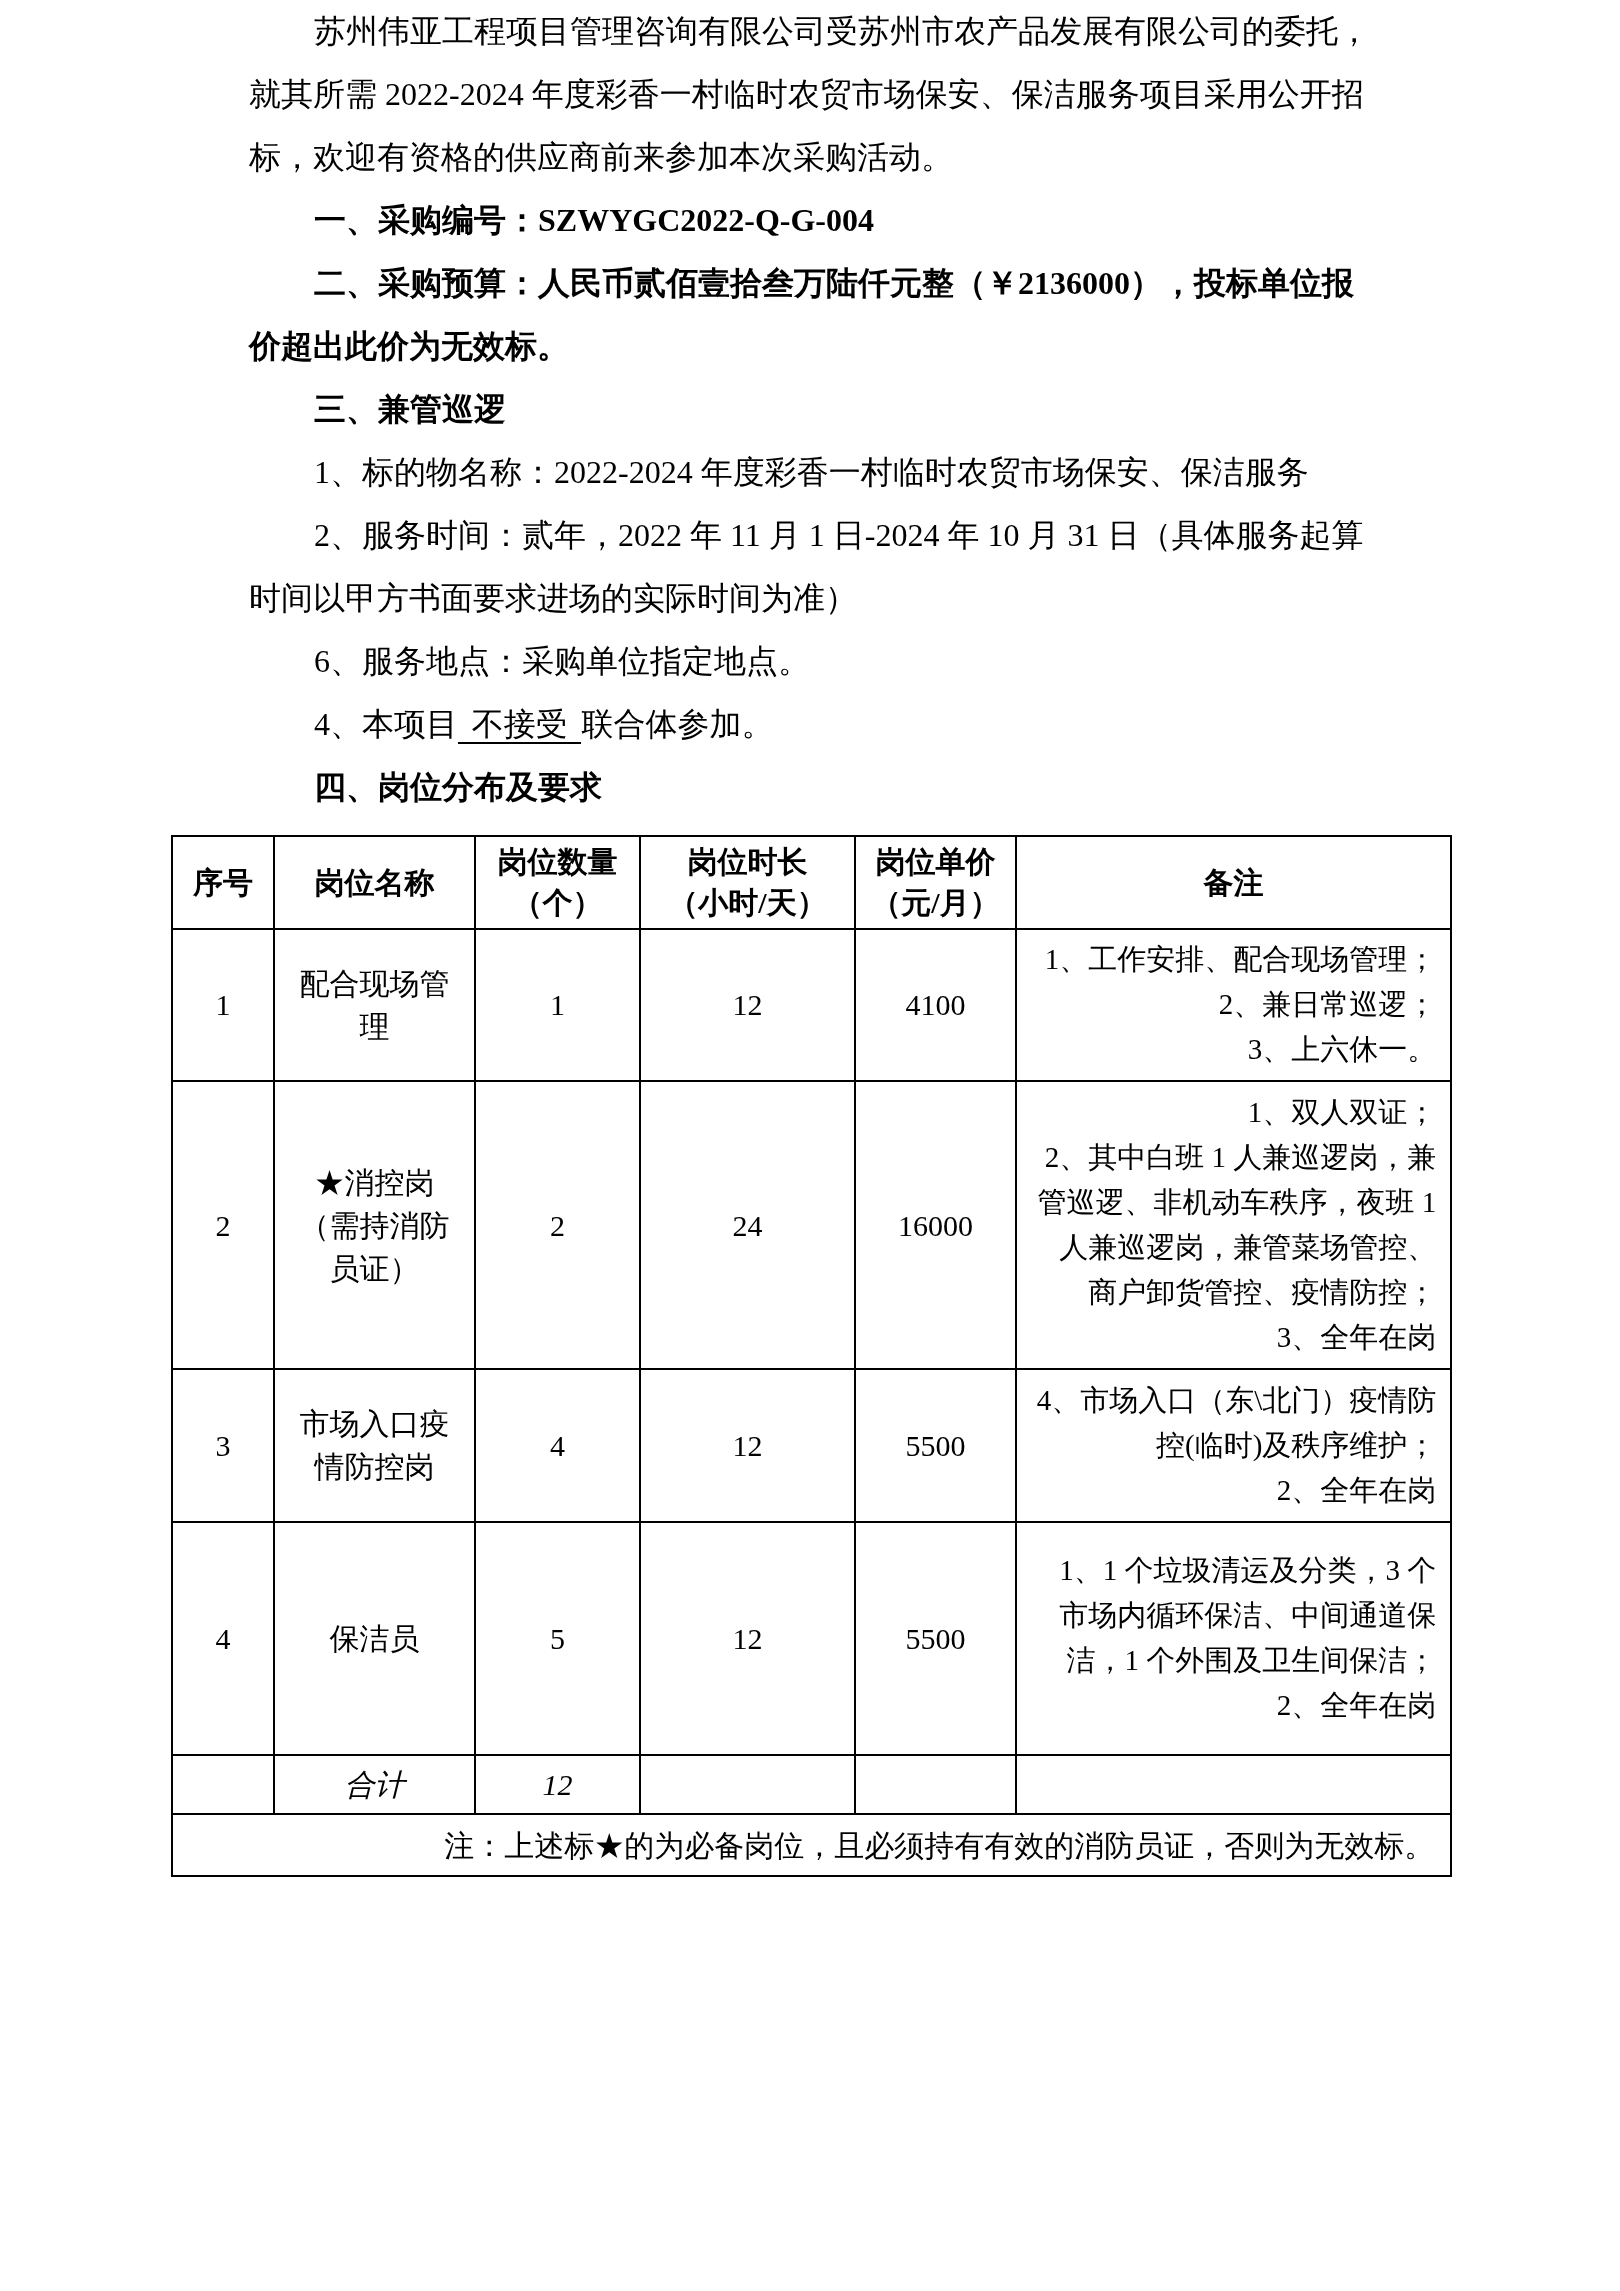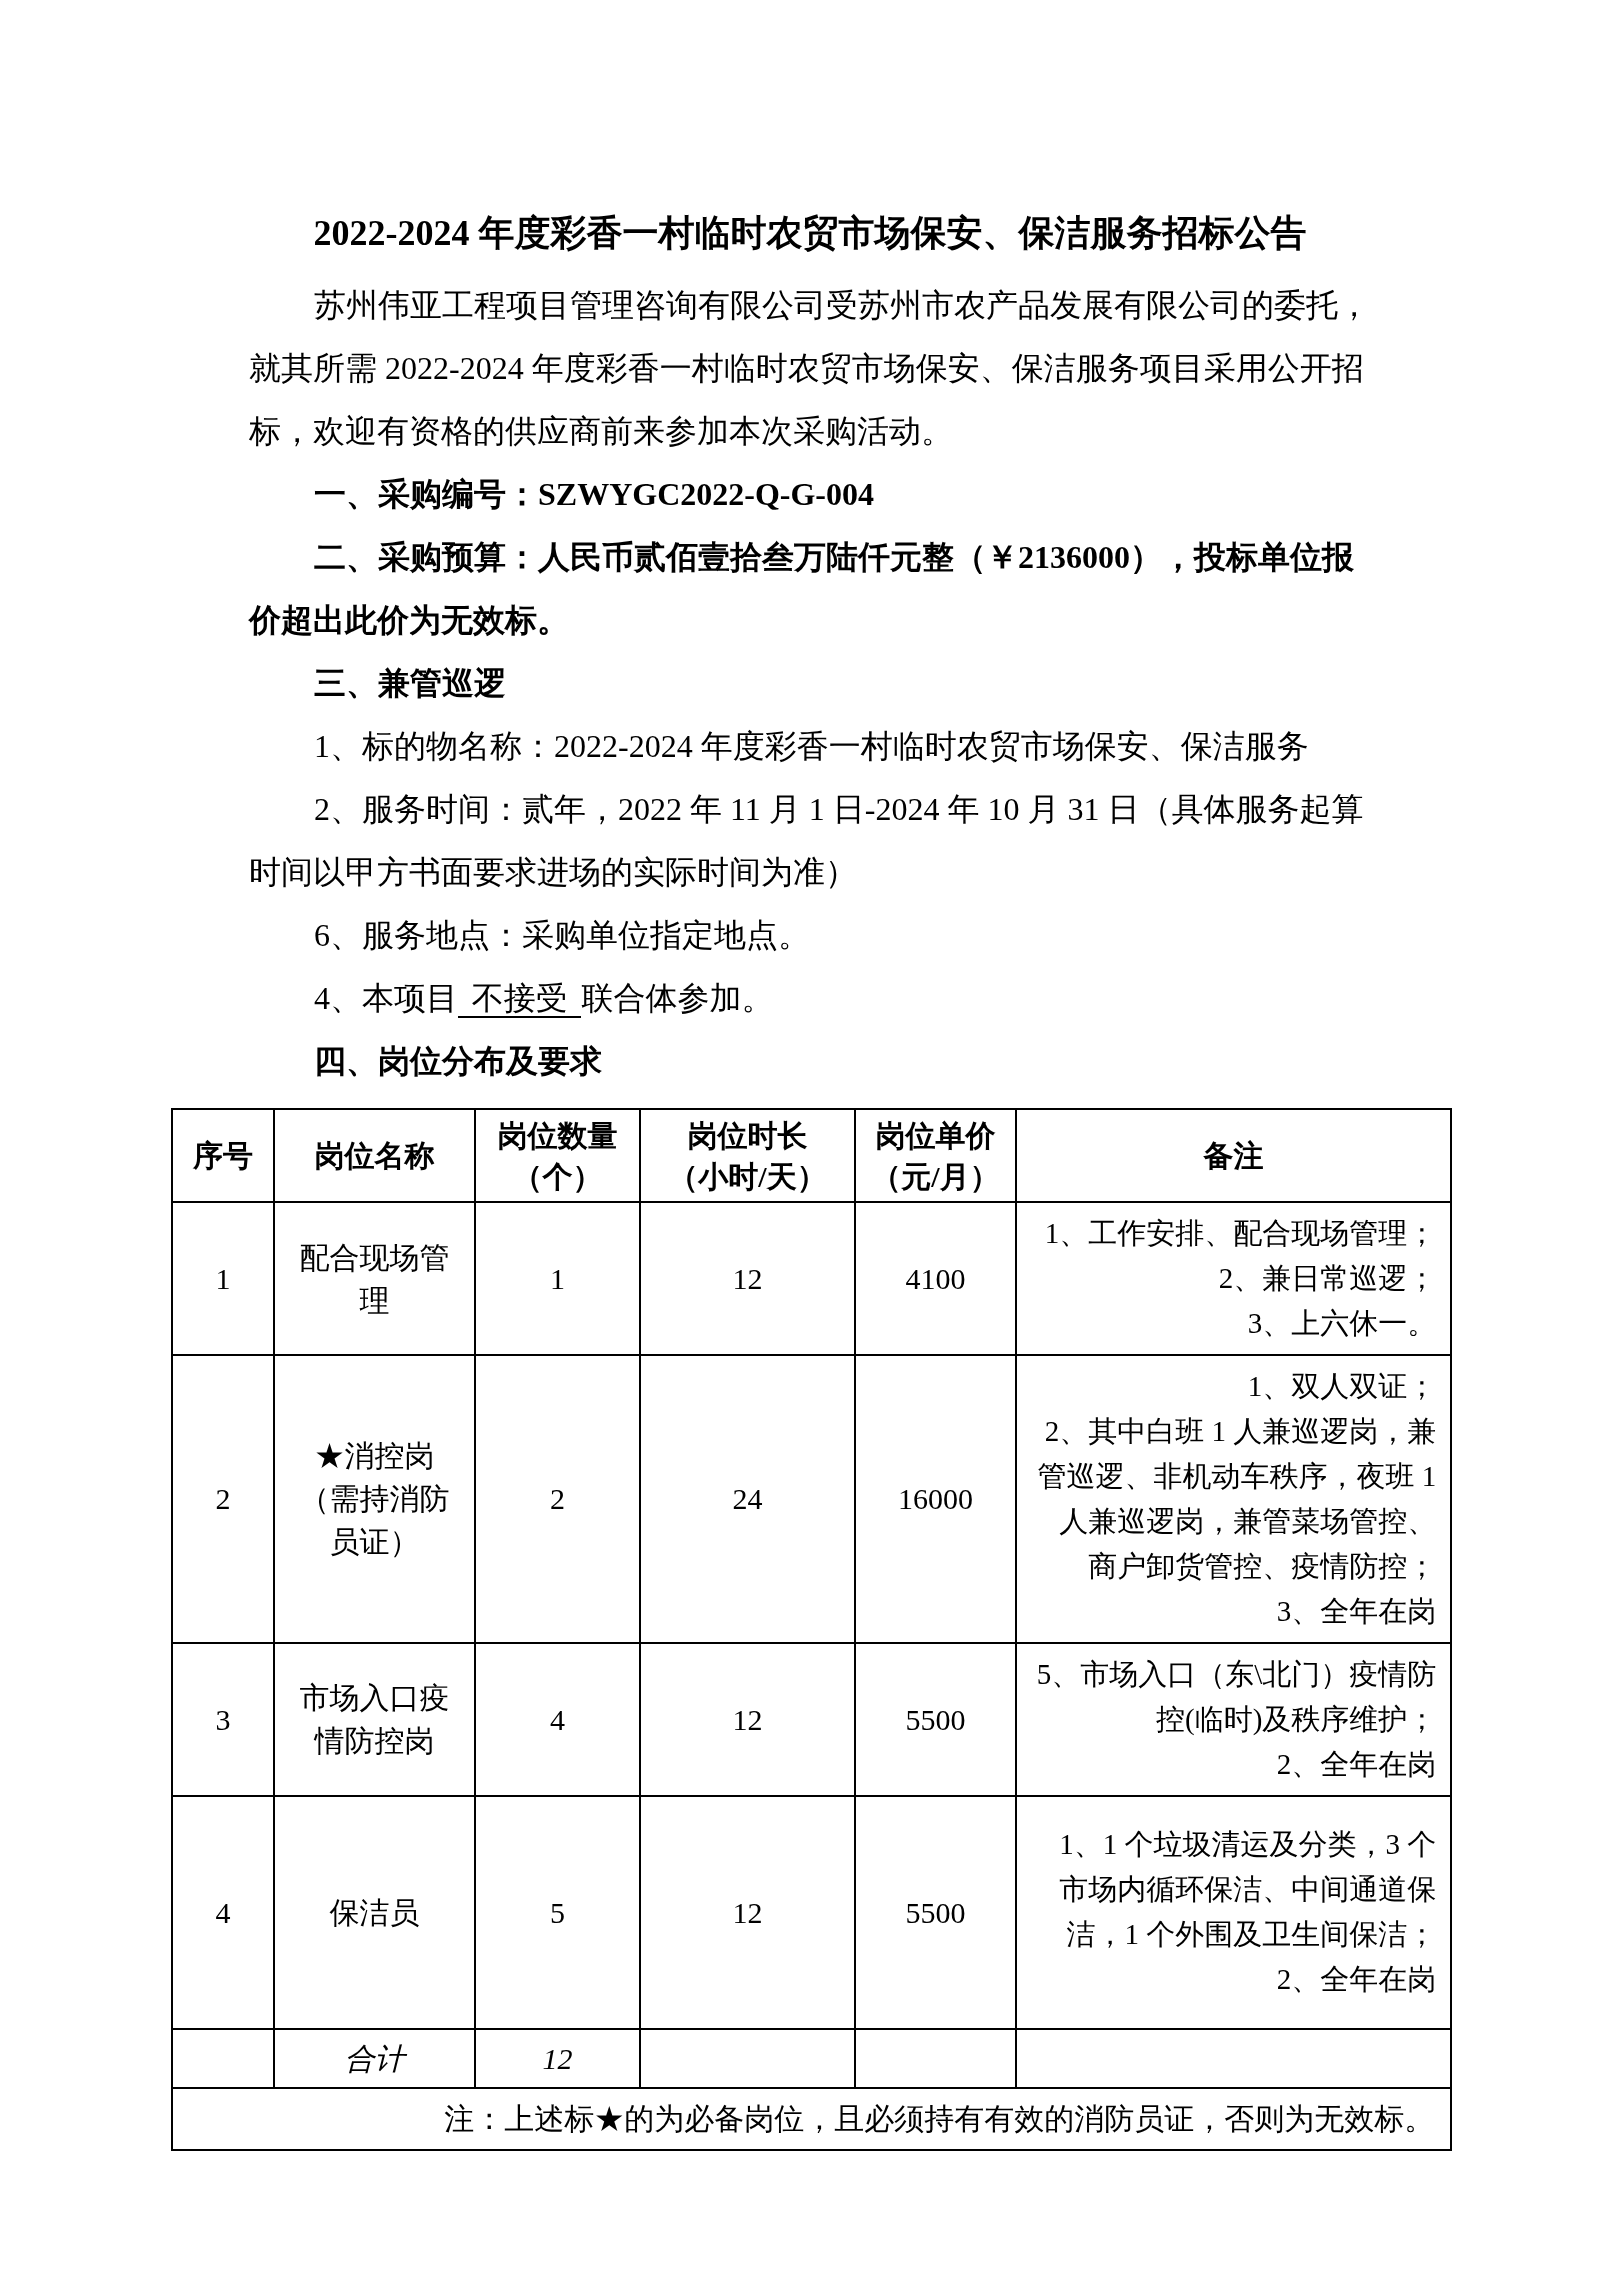--- a/index.html
+++ b/index.html
@@ -90,21 +90,20 @@
   tr.row-3       { height: 153px; }
   tr.row-4       { height: 233px; }
   tr.row-total   { height: 59px; font-style: italic;  }
   tr.row-note    { height: 61px;  }
 </style>
 </head>
 <body>
 
 <div class="page">
 
-  <div class="doc-title">2022-2024 年度彩香一村临时农贸市场保安、保洁服务招标公告</div>
 
   <div class="body-text">
 
     <p class="para">苏州伟亚工程项目管理咨询有限公司受苏州市农产品发展有限公司的委托，
 就其所需 2022-2024 年度彩香一村临时农贸市场保安、保洁服务项目采用公开招
 标，欢迎有资格的供应商前来参加本次采购活动。</p>
 
     <p class="para bold">一、采购编号：SZWYGC2022-Q-G-004</p>
 
     <p class="para bold">二、采购预算：人民币贰佰壹拾叁万陆仟元整（￥2136000），投标单位报
@@ -170,21 +169,21 @@
 2、其中白班 1 人兼巡逻岗，兼管巡逻、非机动车秩序，夜班 1 人兼巡逻岗，兼管菜场管控、商户卸货管控、疫情防控；
 3、全年在岗</td>
         </tr>
 
         <tr class="row-3">
           <td class="cell-num">3</td>
           <td class="cell-center">市场入口疫情防控岗</td>
           <td class="cell-num">4</td>
           <td class="cell-num">12</td>
           <td class="cell-num">5500</td>
-          <td class="cell-remark">5、市场入口（东\北门）疫情防控(临时)及秩序维护；
+          <td class="cell-remark">4、市场入口（东\北门）疫情防控(临时)及秩序维护；
 2、全年在岗</td>
         </tr>
 
         <tr class="row-4">
           <td class="cell-num">4</td>
           <td class="cell-center">保洁员</td>
           <td class="cell-num">5</td>
           <td class="cell-num">12</td>
           <td class="cell-num">5500</td>
           <td class="cell-remark">1、1 个垃圾清运及分类，3 个市场内循环保洁、中间通道保洁，1 个外围及卫生间保洁；

